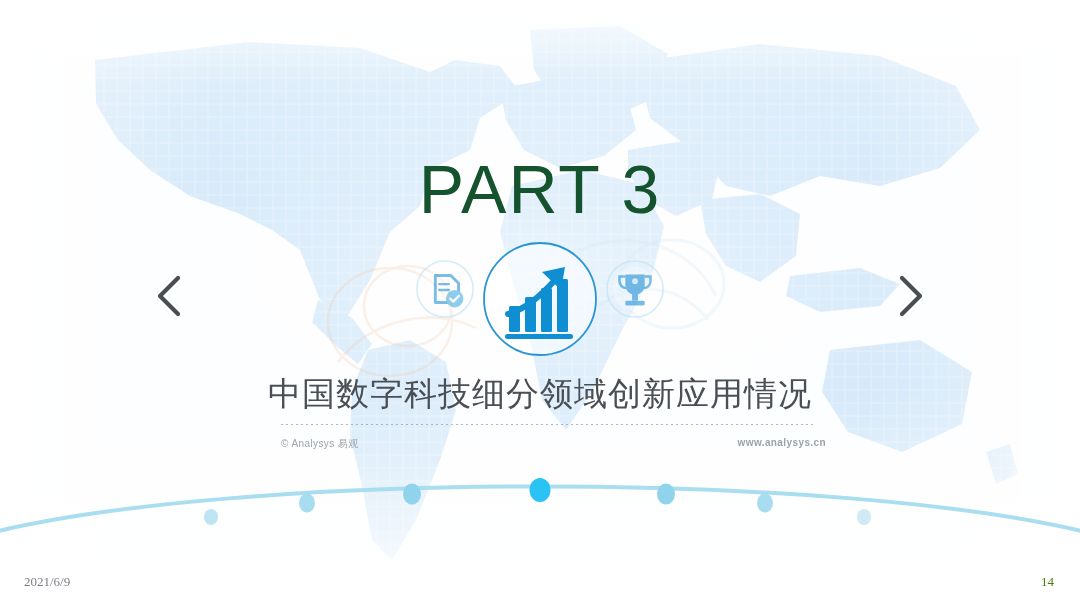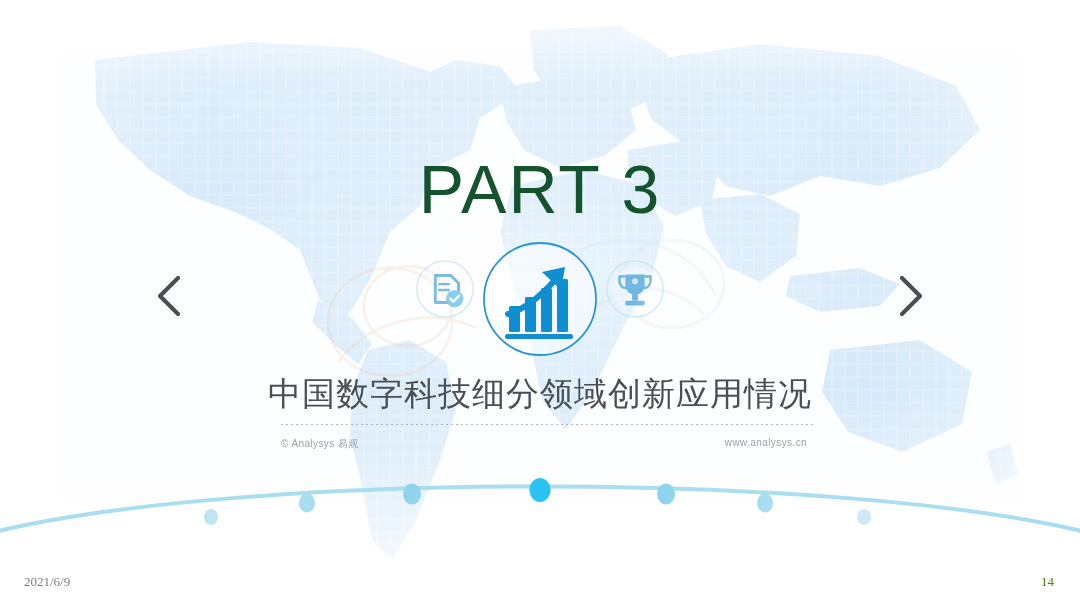--- a/index.html
+++ b/index.html
@@ -99,21 +99,21 @@
   
   .credit {
     position:absolute;
     top:437px;
     font-size:10px;
     color:#9aa2aa;
     letter-spacing:.4px;
     font-family:"Liberation Sans","DejaVu Sans",sans-serif;
   }
   .credit.left  { left:281px; }
-  .credit.right { right:273px; }
+  .credit.right { right:254px;font-weight:bold; }
 
   
   .arc-layer { position:absolute; left:0; top:455px; width:1080px; height:90px; }
 
   
   .nav-arrow {
     position:absolute; top:270px;
     width:48px; height:52px;
     cursor:pointer;
   }

